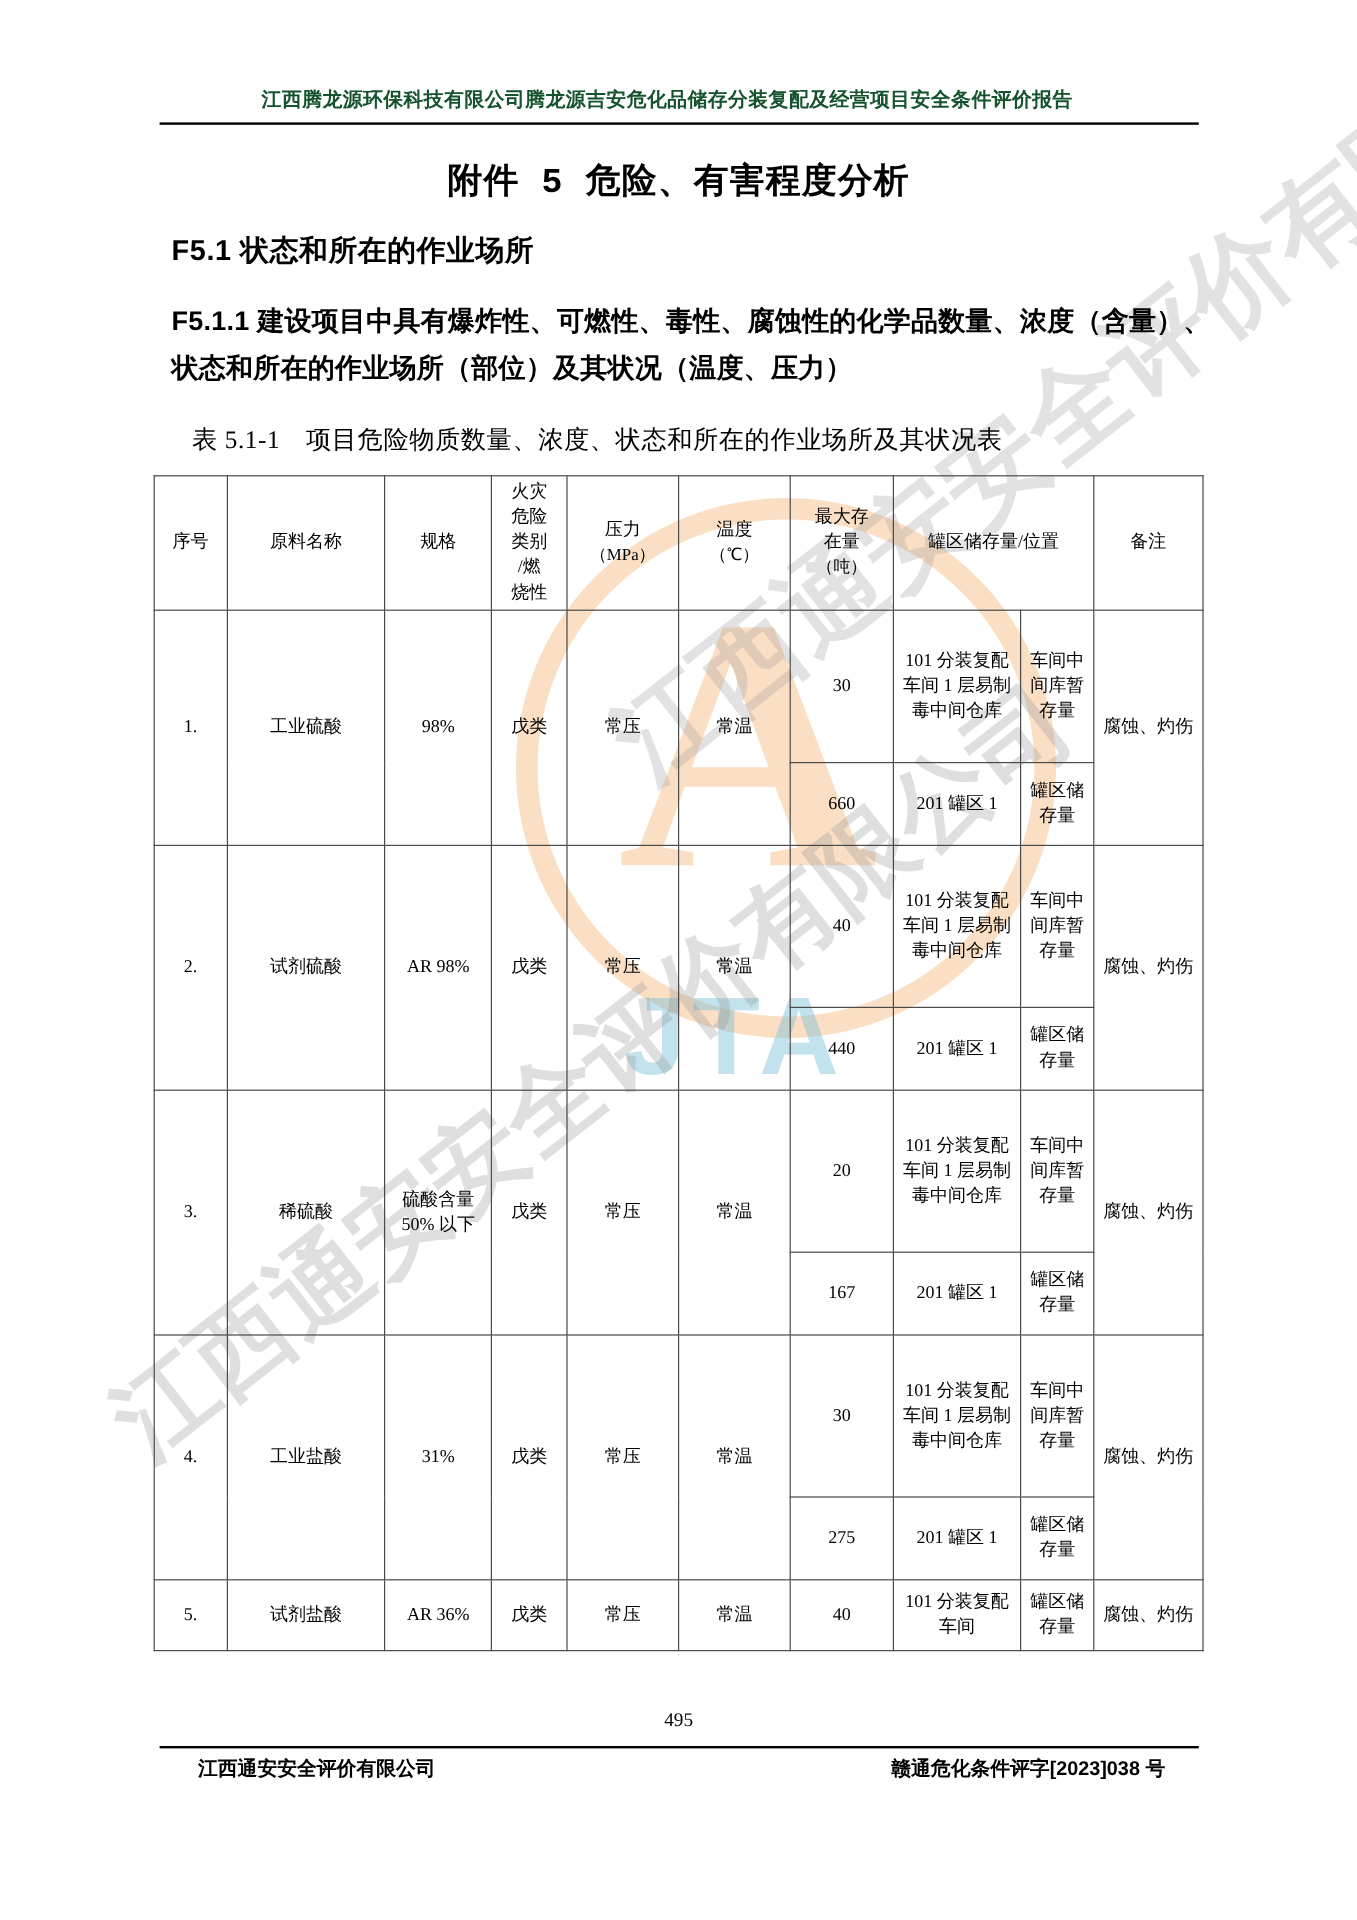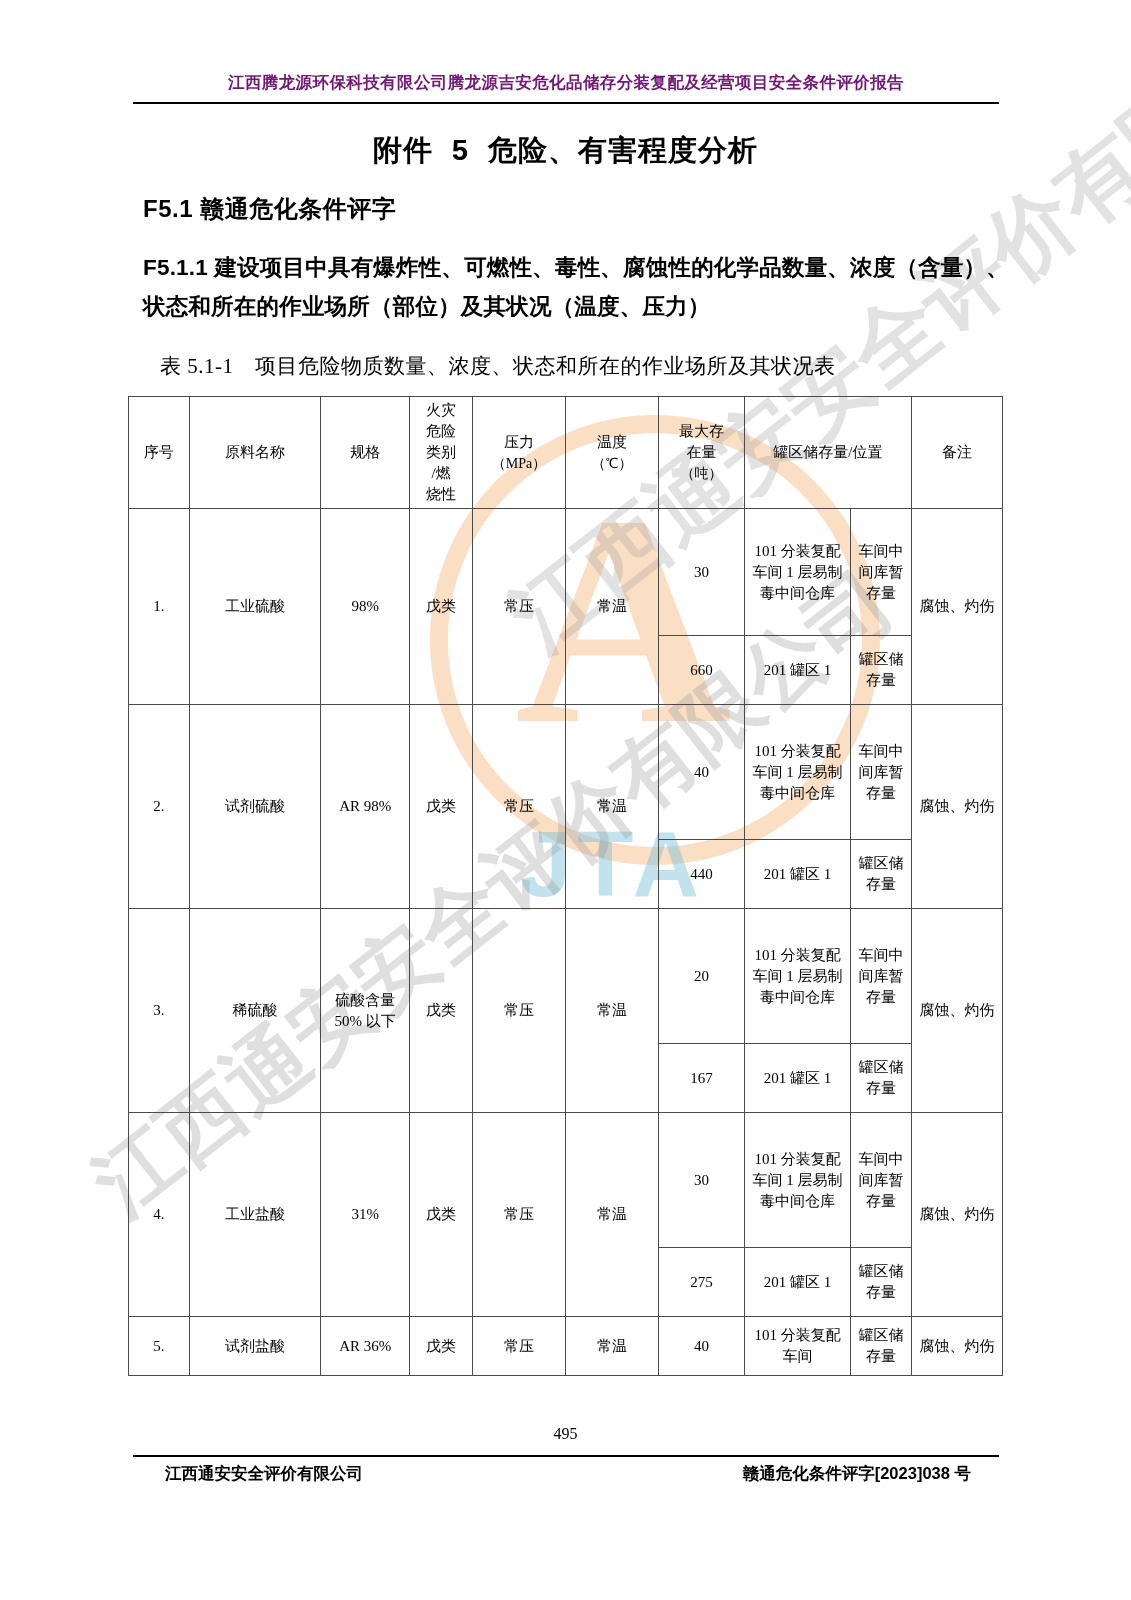--- a/index.html
+++ b/index.html
@@ -94,27 +94,27 @@
     font-family: "Liberation Serif", serif;
     font-weight: bold;
     white-space: nowrap;
   }
 
   
   .content { position: relative; z-index: 2; }
 
   .header {
     position: absolute;
-    left: 130px;
+    left: 120px;
     top: 72px;
     width: 872px;
     text-align: center;
     font-size: 16.5px;
     letter-spacing: 0.4px;
-    color: #701a75;
+    color: #14532d;
     font-family: "Liberation Sans", sans-serif;
     font-weight: bold;
   }
   .header-rule {
     position: absolute;
     left: 133px;
     top: 102px;
     width: 866px;
     height: 2px;
     background: #000;
@@ -244,21 +244,21 @@
     <div class="wm-diag2">江西通安安全评价有限公司</div>
   </div>
 
   <div class="content">
 
     <div class="header">江西腾龙源环保科技有限公司腾龙源吉安危化品储存分装复配及经营项目安全条件评价报告</div>
     <div class="header-rule"></div>
 
     <div class="title">附件 5  危险、有害程度分析</div>
 
-    <div class="h1">F5.1  赣通危化条件评字</div>
+    <div class="h1">F5.1  状态和所在的作业场所</div>
     <div class="h2">F5.1.1  建设项目中具有爆炸性、可燃性、毒性、腐蚀性的化学品数量、浓度（含量）、状态和所在的作业场所（部位）及其状况（温度、压力）</div>
 
     <div class="tbl-caption">表 5.1-1　项目危险物质数量、浓度、状态和所在的作业场所及其状况表</div>
 
     <table class="main">
       <colgroup>
         <col class="c-seq">
           <col class="c-name">
           <col class="c-spec">
           <col class="c-fire">

